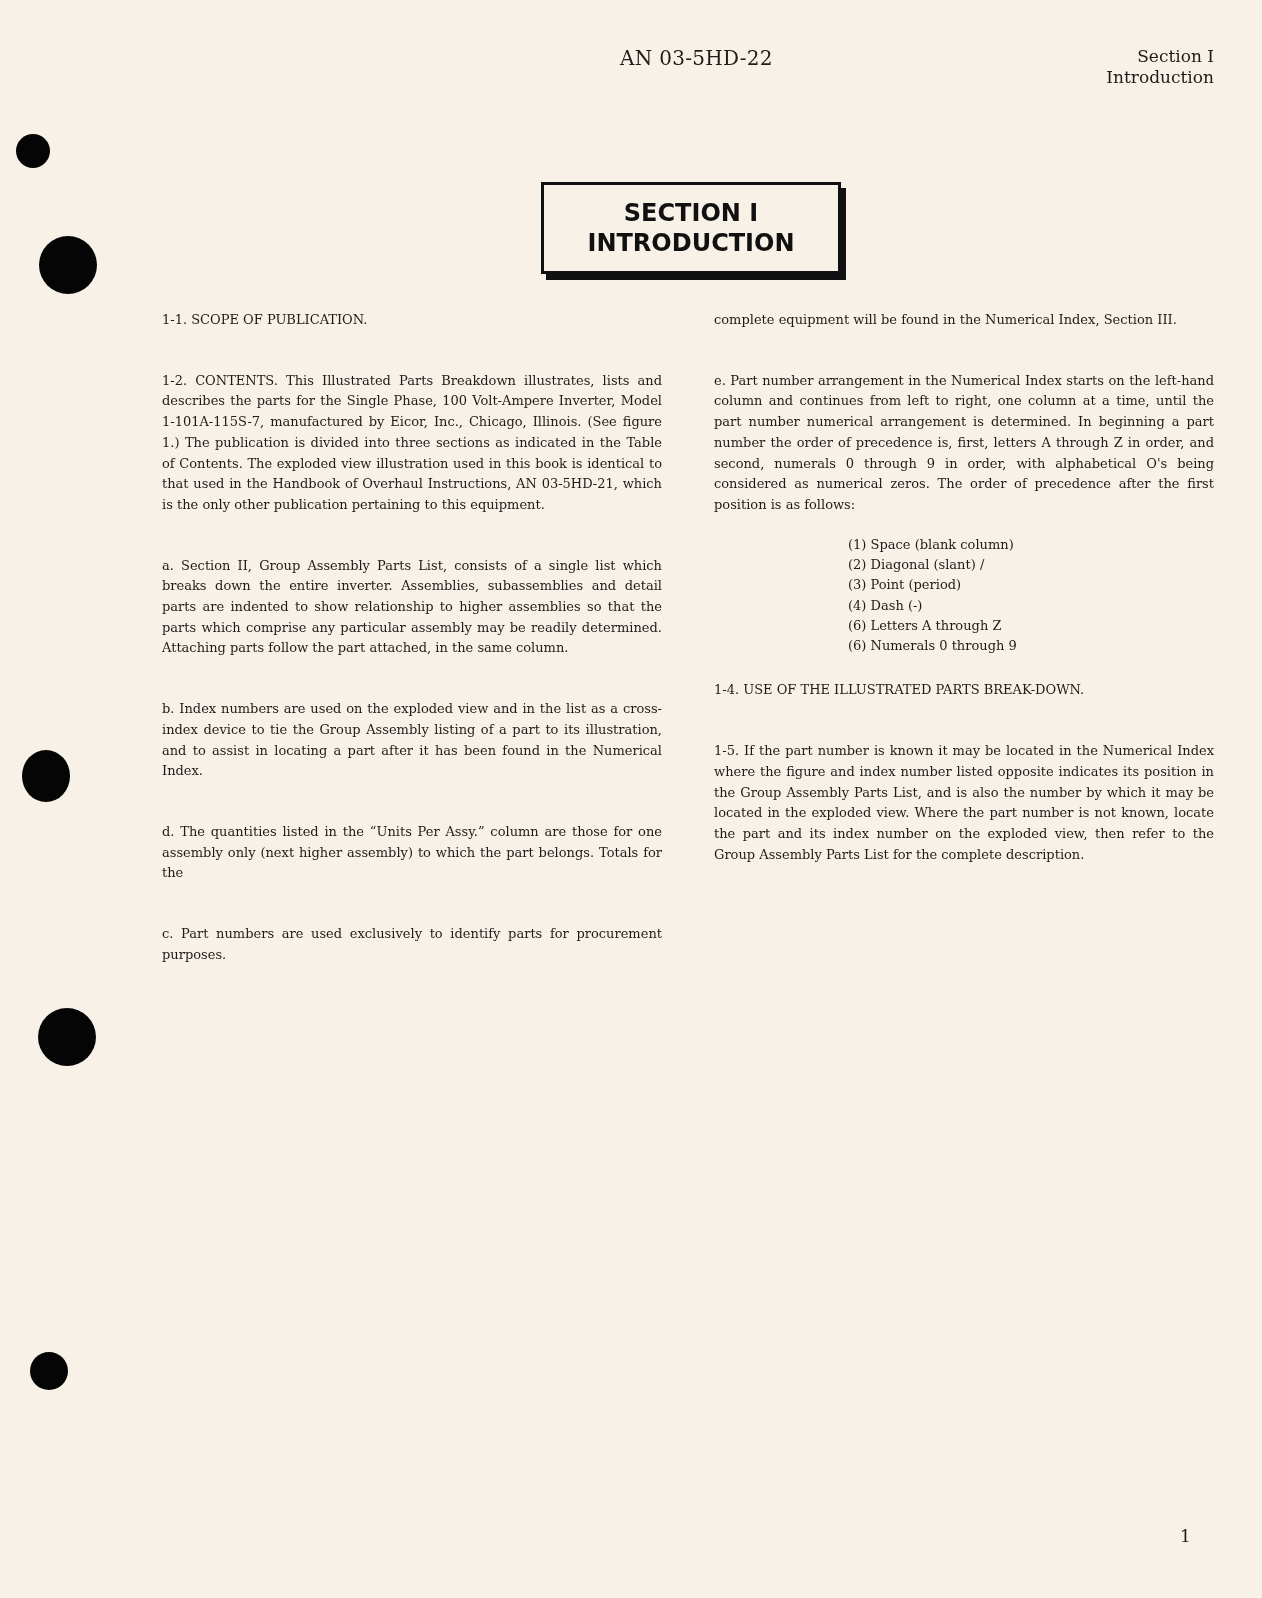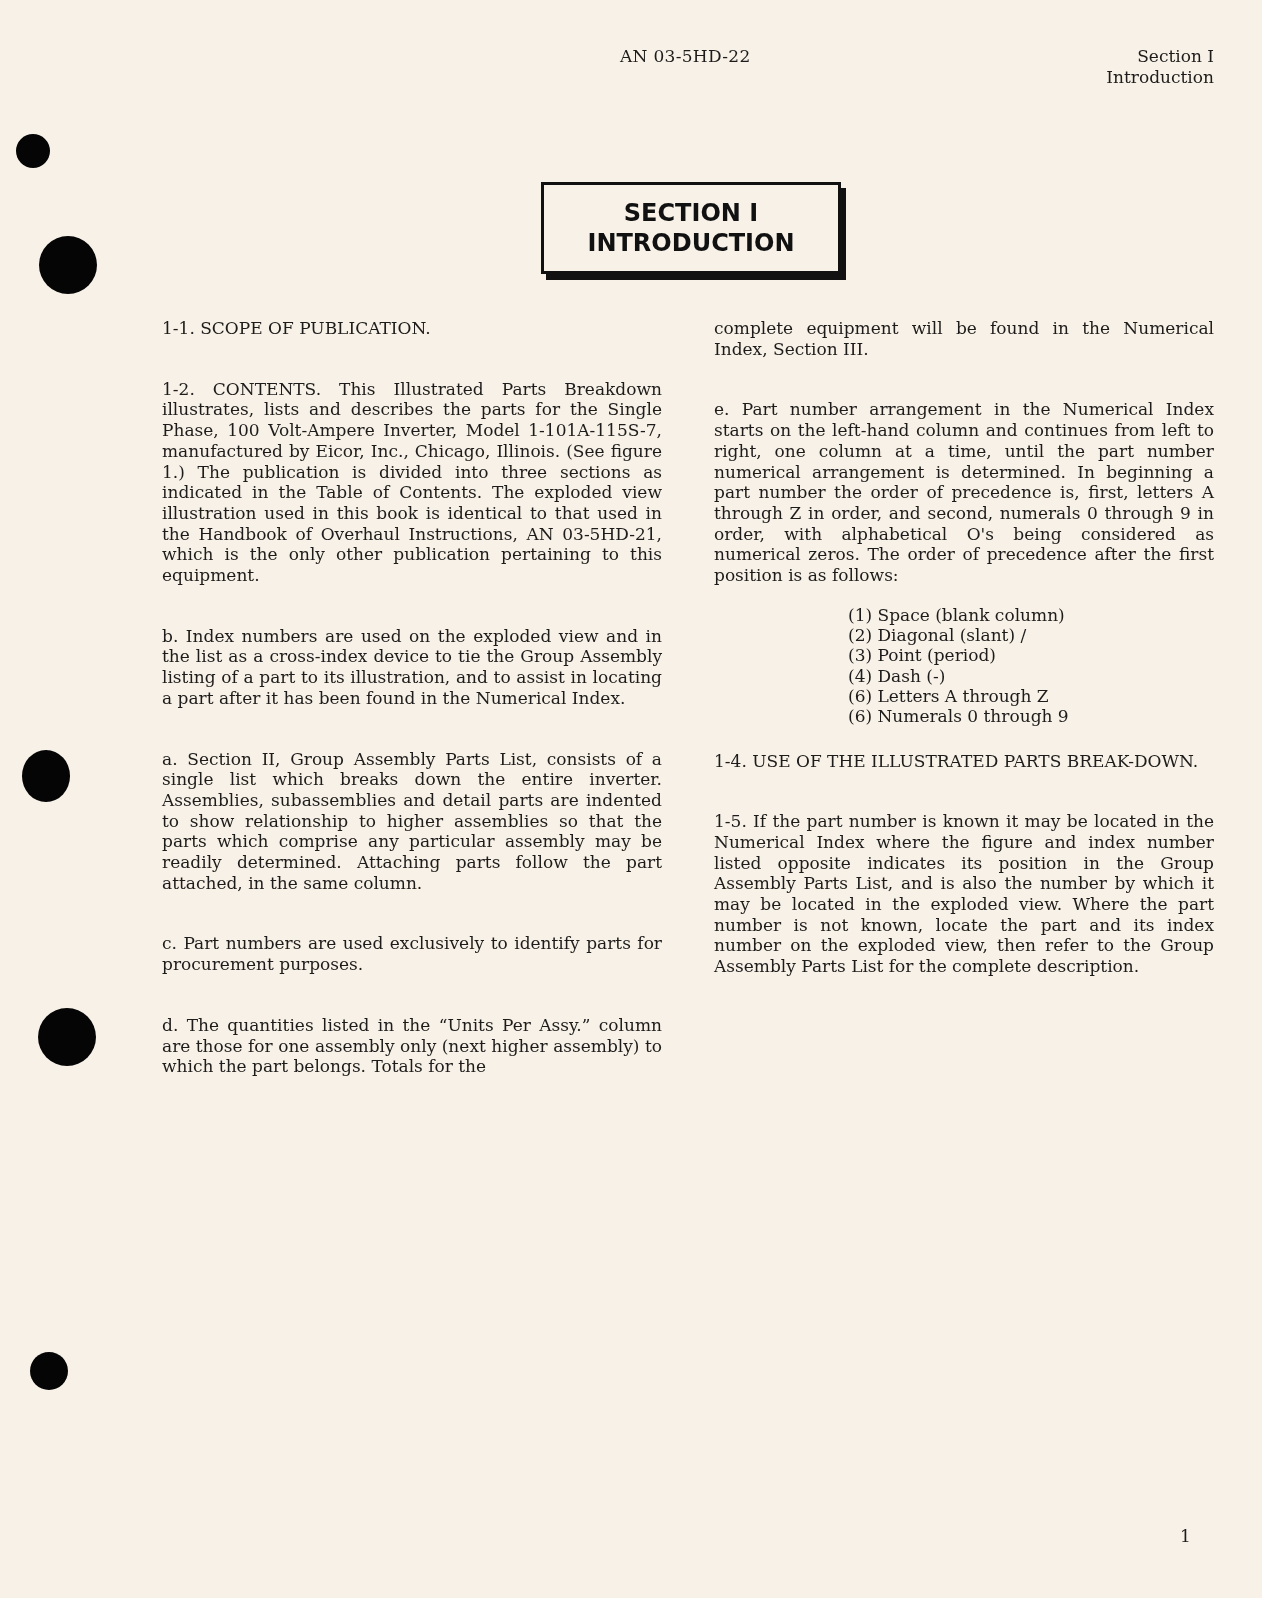--- a/index.html
+++ b/index.html
@@ -4,31 +4,31 @@
   <style>
     html, body { margin: 0; padding: 0; }
     body {
       width: 1262px; height: 1598px; position: relative; overflow: hidden;
       background: #f7f1e8;
       font-family: "DejaVu Serif", "Liberation Serif", serif;
       color: #1e1c1a;
     }
     .page { position: absolute; inset: 0; }
     .hole { position: absolute; background: #050505; border-radius: 50%; }
-    .hdr-doc { position: absolute; left: 620px; top: 46px; font-size: 17px; letter-spacing: 0.3px; }
+    .hdr-doc { position: absolute; left: 620px; top: 46px; font-size: 20px; letter-spacing: 0.3px; }
     .hdr-sec { position: absolute; right: 48px; top: 46px; font-size: 17px; text-align: right; line-height: 21px; }
     .title-box {
       position: absolute; left: 541px; top: 182px; width: 294px; height: 86px;
       border: 3px solid #111; background: #f7f1e8;
       box-shadow: 5px 6px 0 0 #111;
       display: flex; flex-direction: column; align-items: center; justify-content: center;
       font-family: "DejaVu Sans", "Liberation Sans", sans-serif; font-weight: bold;
       font-size: 24px; line-height: 30px; color: #111;
     }
-    .col { position: absolute; top: 318px; width: 500px; font-size: 17px; line-height: 20.7px; }
+    .col { position: absolute; top: 310px; width: 500px; font-size: 13px; line-height: 20.7px; }
     .col.left { left: 162px; }
     .col.right { left: 714px; }
     .para { margin: 0 0 40px 0; text-align: justify; }
     .para.tight { margin-bottom: 19px; }
     .heading { margin: 0 0 40px 0; }
     .indent-hang { padding-left: 51px; text-indent: -51px; margin-top: 8px; }
     .list { list-style: none; margin: 0 0 24px 0; padding: 0 0 0 134px; }
     .list li { line-height: 20.3px; }
     .page-num { position: absolute; left: 1180px; top: 1526px; font-size: 17px; }
   </style>
@@ -50,24 +50,24 @@
   </div>
 
   <div class="title-box">
     <div>SECTION I</div>
     <div>INTRODUCTION</div>
   </div>
 
   <div class="col left">
     <p class="heading">1-1. SCOPE OF PUBLICATION.</p>
     <p class="para">1-2. CONTENTS. This Illustrated Parts Breakdown illustrates, lists and describes the parts for the Single Phase, 100 Volt-Ampere Inverter, Model 1-101A-115S-7, manufactured by Eicor, Inc., Chicago, Illinois. (See figure 1.) The publication is divided into three sections as indicated in the Table of Contents. The exploded view illustration used in this book is identical to that used in the Handbook of Overhaul Instructions, AN 03-5HD-21, which is the only other publication pertaining to this equipment.</p>
+    <p class="para">a. Section II, Group Assembly Parts List, consists of a single list which breaks down the entire inverter. Assemblies, subassemblies and detail parts are indented to show relationship to higher assemblies so that the parts which comprise any particular assembly may be readily determined. Attaching parts follow the part attached, in the same column.</p>
     <p class="para">b. Index numbers are used on the exploded view and in the list as a cross-index device to tie the Group Assembly listing of a part to its illustration, and to assist in locating a part after it has been found in the Numerical Index.</p>
-    <p class="para">a. Section II, Group Assembly Parts List, consists of a single list which breaks down the entire inverter. Assemblies, subassemblies and detail parts are indented to show relationship to higher assemblies so that the parts which comprise any particular assembly may be readily determined. Attaching parts follow the part attached, in the same column.</p>
+    <p class="para">d. The quantities listed in the “Units Per Assy.” column are those for one assembly only (next higher assembly) to which the part belongs. Totals for the</p>
     <p class="para">c. Part numbers are used exclusively to identify parts for procurement purposes.</p>
-    <p class="para">d. The quantities listed in the “Units Per Assy.” column are those for one assembly only (next higher assembly) to which the part belongs. Totals for the</p>
   </div>
 
   <div class="col right">
     <p class="para">complete equipment will be found in the Numerical Index, Section III.</p>
     <p class="para tight">e. Part number arrangement in the Numerical Index starts on the left-hand column and continues from left to right, one column at a time, until the part number numerical arrangement is determined. In beginning a part number the order of precedence is, first, letters A through Z in order, and second, numerals 0 through 9 in order, with alphabetical O's being considered as numerical zeros. The order of precedence after the first position is as follows:</p>
     <ul class="list">
       <li>(1) Space (blank column)</li>
       <li>(2) Diagonal (slant) /</li>
       <li>(3) Point (period)</li>
       <li>(4) Dash (-)</li>

